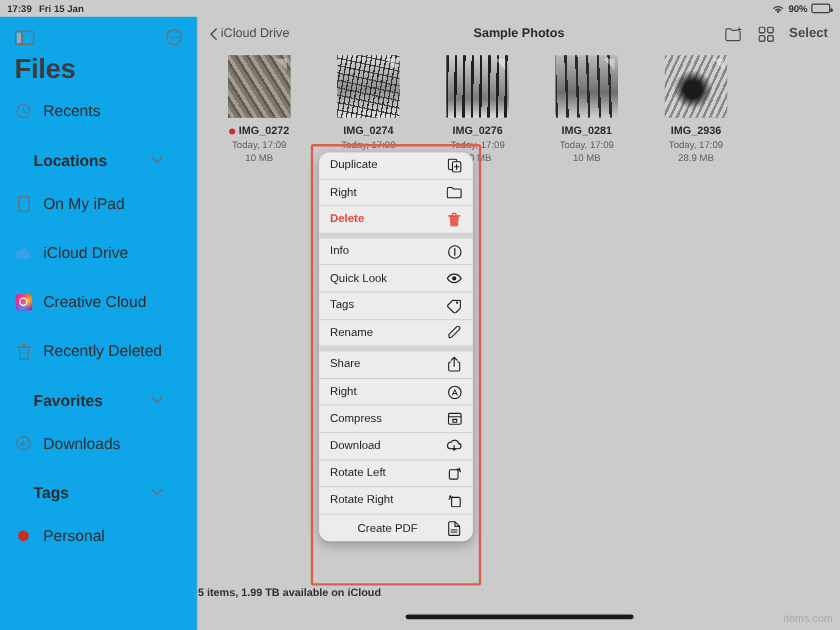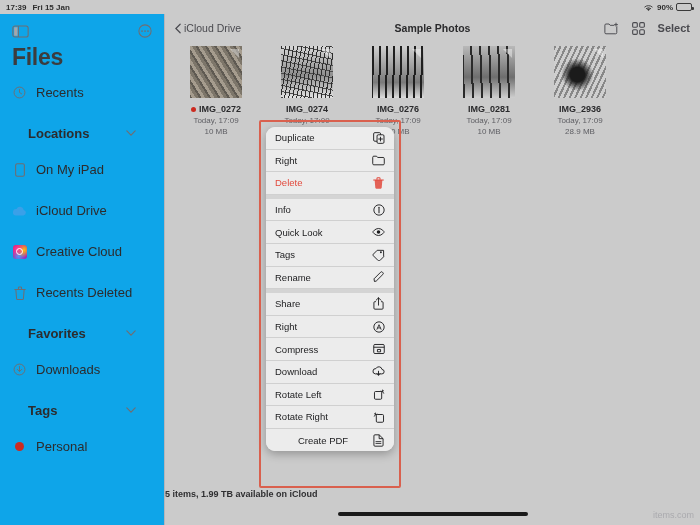--- a/index.html
+++ b/index.html
@@ -145,21 +145,21 @@
   .mi {
     height: 22.6px; display: flex; align-items: center;
     padding: 0 9px; font-size: 9.5px; color: #1c1c1e;
     border-bottom: .6px solid #d0d0d0;
     background: #ececec;
   }
   .mi:last-child { border-bottom: none; padding-left: 32px; }
   .mi .mlabel { flex: 1; }
   .mi .micon { width: 13px; height: 13px; display: flex;
                align-items: center; justify-content: center; }
-  .mi.danger { color: #e2493c; }
+  .mi.danger { color: #e2493c; font-weight: bold; }
   .sep { height: 4px; background: #d4d4d4; }
 
   
   .hl {
     position: absolute; border: 2.5px solid #d9604e;
     border-radius: 2px; z-index: 40; pointer-events: none;
   }
 
   
   .footer {
@@ -270,21 +270,21 @@
     </div>
 
     <div class="sb-row">
       <span class="sb-icon">
         <svg width="12" height="14" viewBox="0 0 13 15">
           <path d="M2 3.6h9l-.8 10.1a1 1 0 0 1-1 .9H3.8a1 1 0 0 1-1-.9L2 3.6z" stroke="#6e6e73" stroke-width="1.1" fill="none"></path>
           <line x1="0.8" y1="3.6" x2="12.2" y2="3.6" stroke="#6e6e73" stroke-width="1.1" stroke-linecap="round"></line>
           <path d="M4.8 3.4V1.9a1 1 0 0 1 1-1h1.4a1 1 0 0 1 1 1v1.5" stroke="#6e6e73" stroke-width="1.1" fill="none"></path>
         </svg>
       </span>
-      <span>Recents Deleted</span>
+      <span>Recently Deleted</span>
     </div>
 
     <div class="sb-group">
       <span>Favorites</span>
       <span class="chev">
         <svg width="10" height="6" viewBox="0 0 12 7">
             <path d="M1 1l5 5 5-5" stroke="#6e6e73" stroke-width="1.4" fill="none" stroke-linecap="round"></path>
           </svg>
       </span>
     </div>

